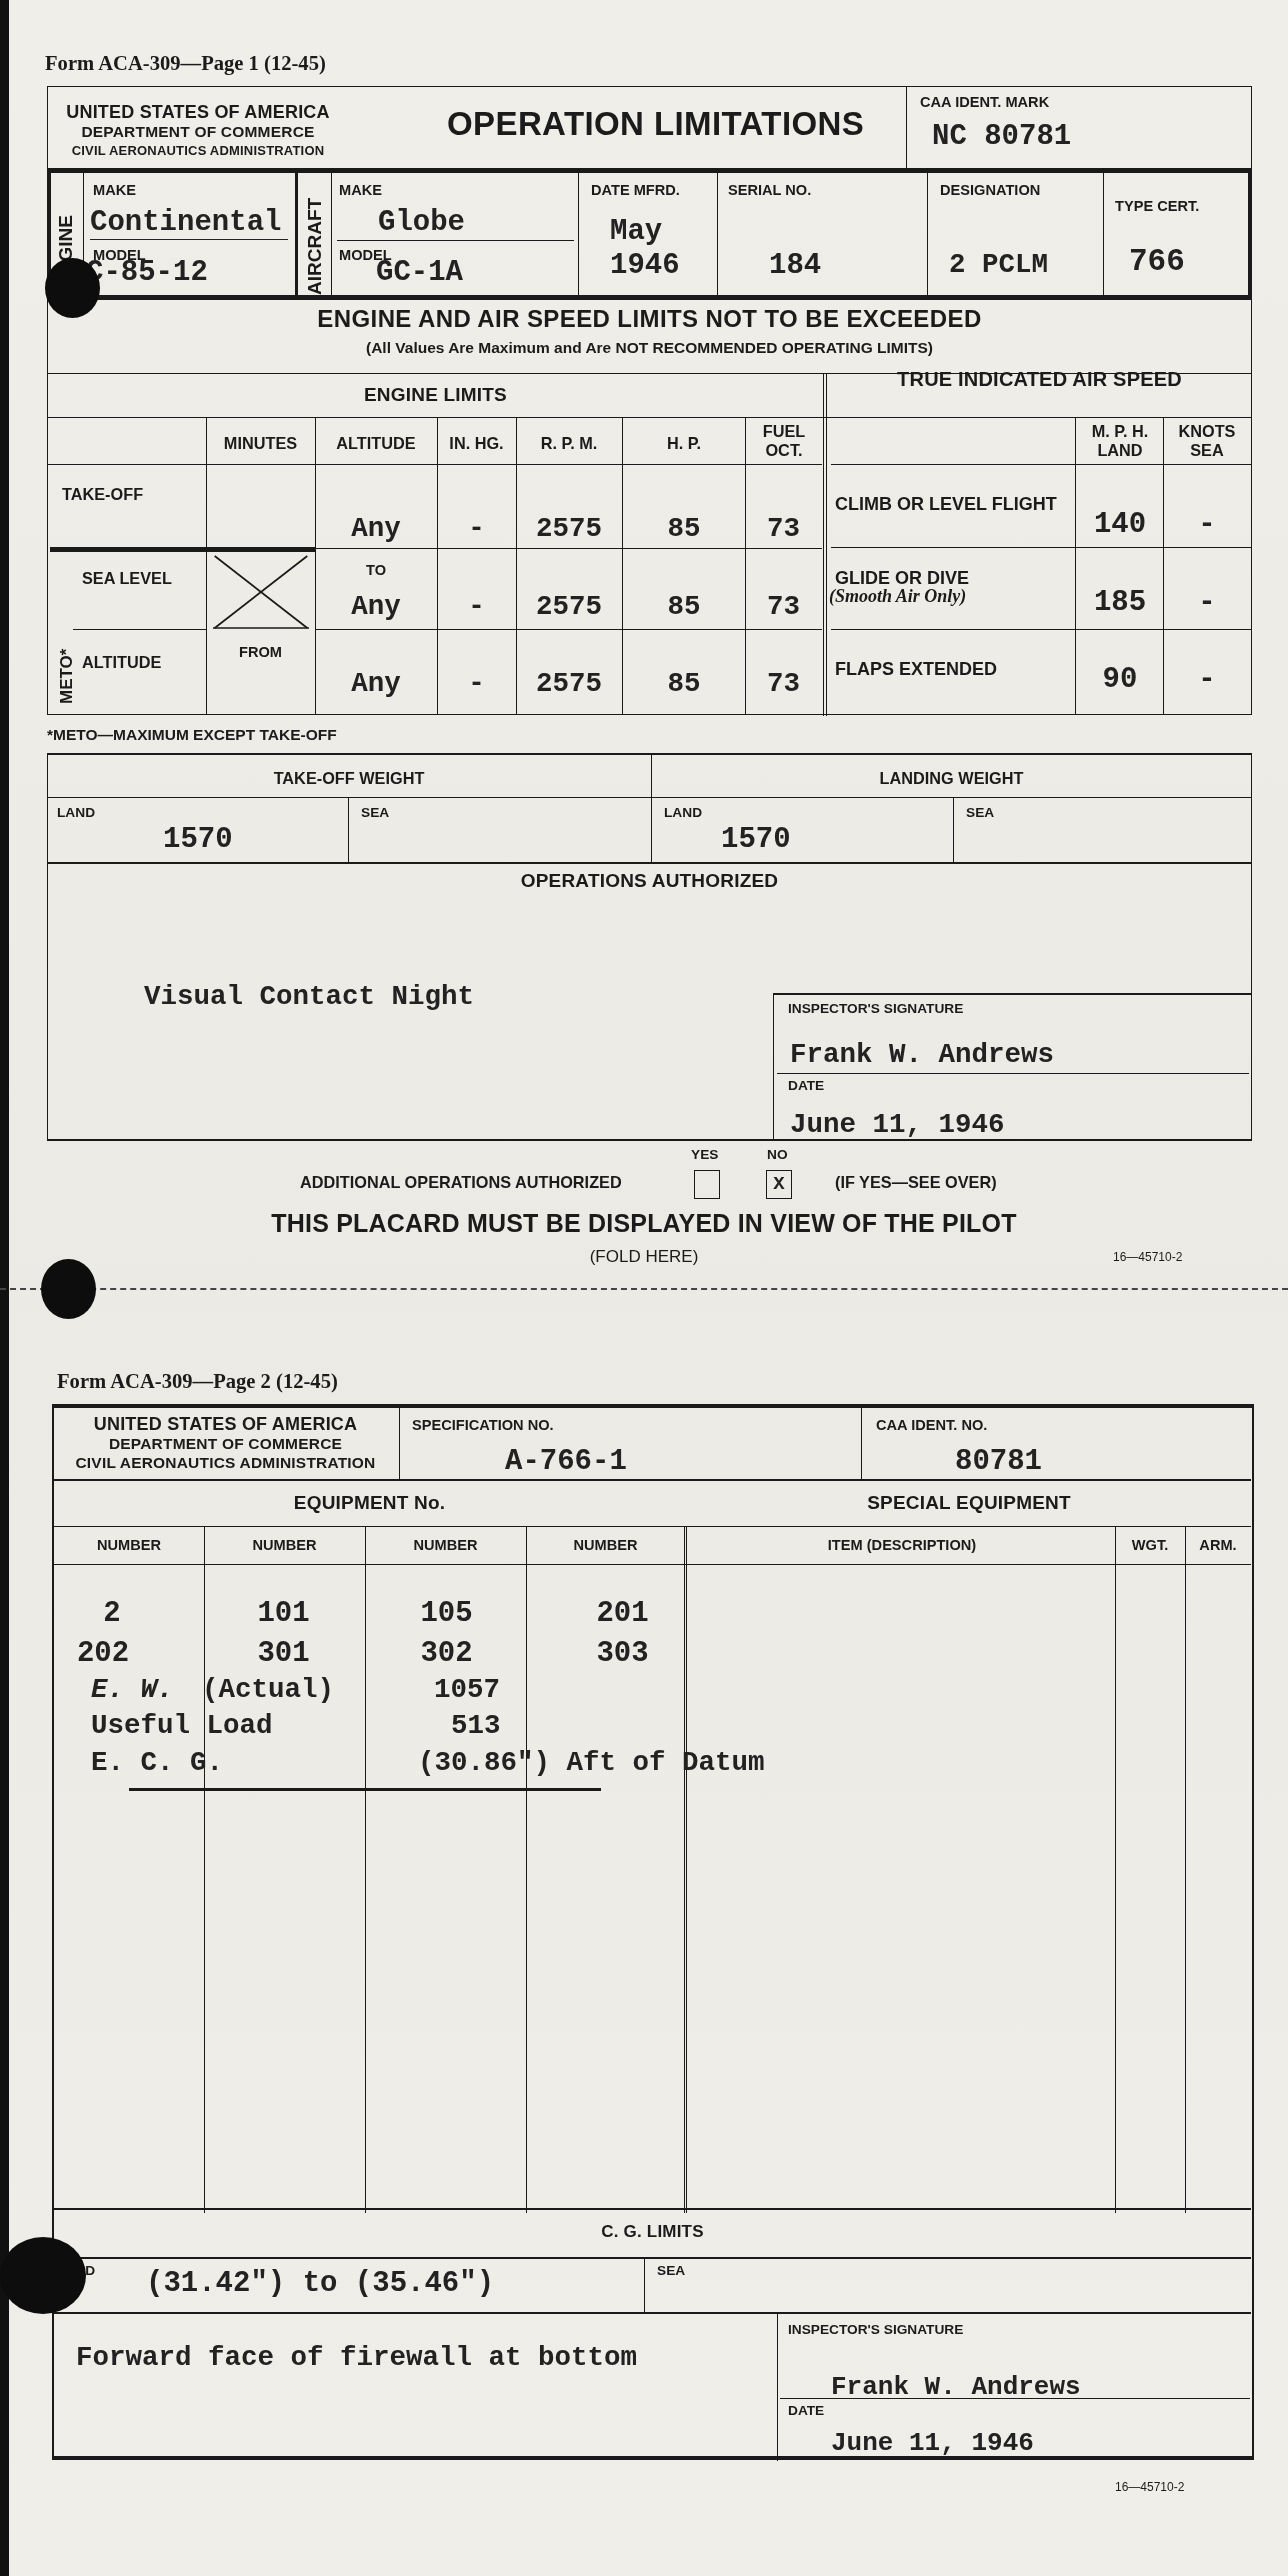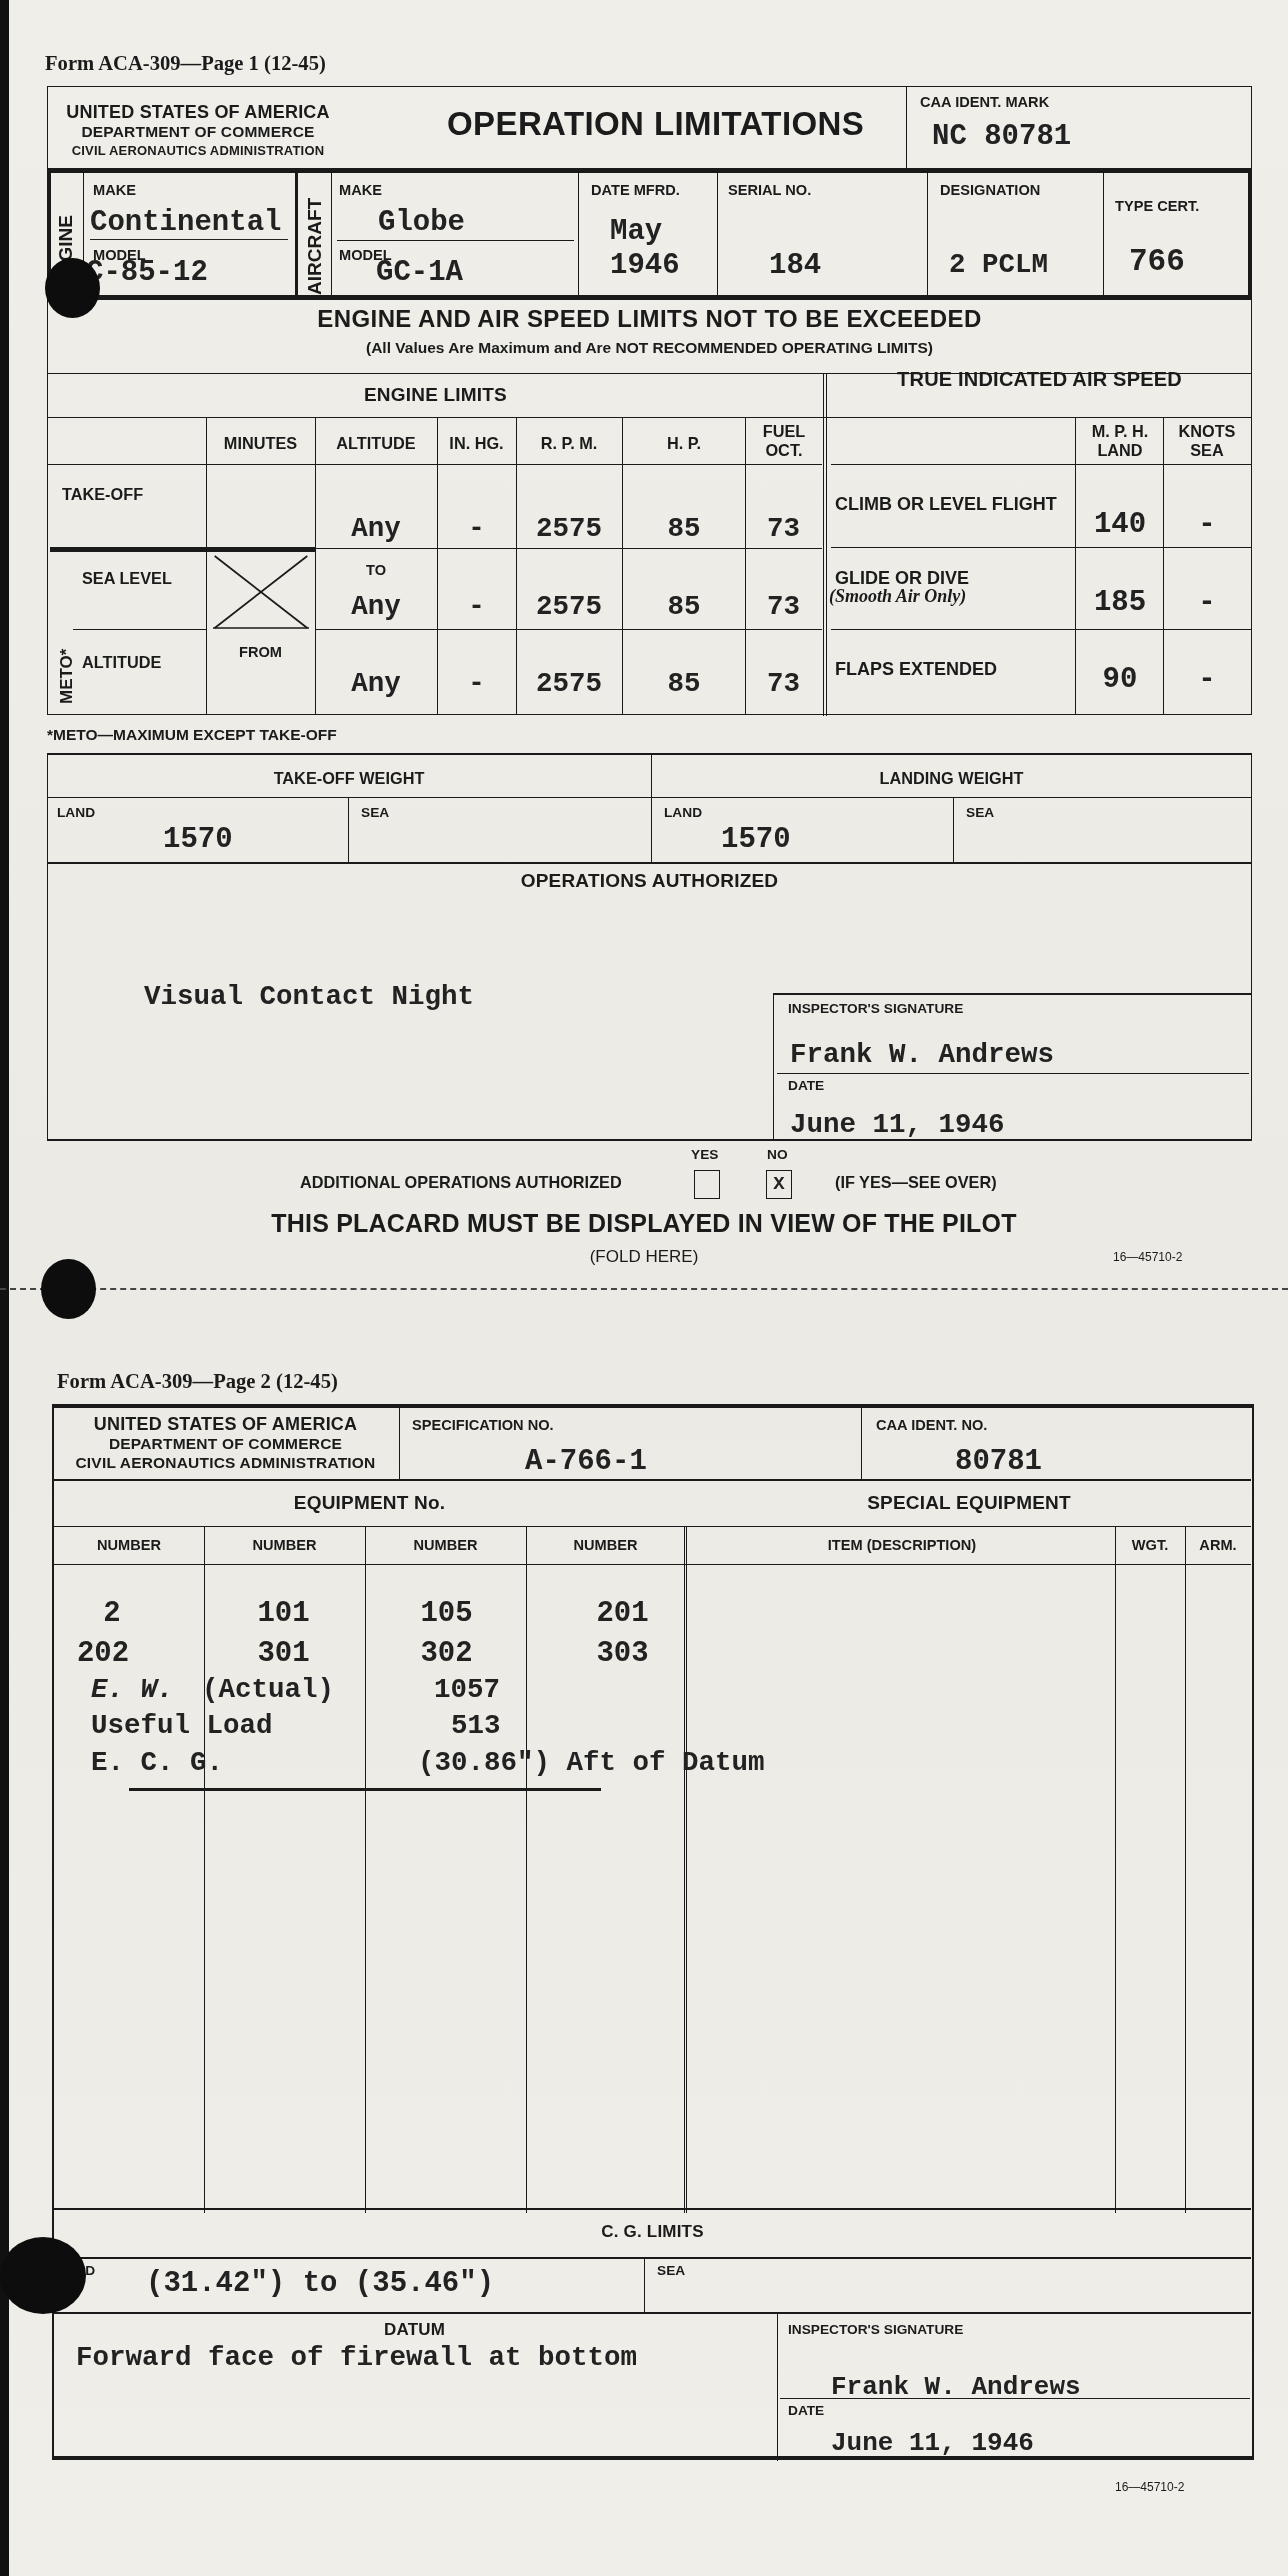--- a/index.html
+++ b/index.html
@@ -202,21 +202,21 @@
 
   <div class="abs b" style="left:52px; top:1404px; width:1202px; height:1056px; border-width:4.3px 2.6px 4.3px 2.6px;"></div>
 
   <div class="abs hdr center" style="left:54px; top:1415px; width:343px; line-height:19px;">
     <div style="font-size:18px;">UNITED STATES OF AMERICA</div>
     <div style="font-size:15.5px;">DEPARTMENT OF COMMERCE</div>
     <div style="font-size:15.5px;">CIVIL AERONAUTICS ADMINISTRATION</div>
   </div>
   <div class="vline" style="left:399px; top:1408px; height:73px;"></div>
   <div class="abs lbl" style="left:412px; top:1417px; font-size:14.6px;">SPECIFICATION NO.</div>
-  <div class="abs typed" style="left:505px; top:1445px; font-size:29px;margin-left:20px;">A-766-1</div>
+  <div class="abs typed" style="left:505px; top:1445px; font-size:29px;">A-766-1</div>
   <div class="vline" style="left:861px; top:1408px; height:73px;"></div>
   <div class="abs lbl" style="left:876px; top:1417px; font-size:14.6px;">CAA IDENT. NO.</div>
   <div class="abs typed" style="left:955px; top:1445px; font-size:29px;">80781</div>
   <div class="hthick" style="left:54px; top:1479px; width:1197px; border-top-width:2.6px;"></div>
 
   <div class="abs hdr center" style="left:54px; top:1492px; width:631px; font-size:19px; text-transform:none;">EQUIPMENT No.</div>
   <div class="abs hdr center" style="left:687px; top:1492px; width:564px; font-size:19px;">SPECIAL EQUIPMENT</div>
   <div class="hline" style="left:54px; top:1526px; width:1197px;"></div>
 
   <div class="vline" style="left:204px; top:1526px; height:687px;"></div>
@@ -255,21 +255,20 @@
 
   <div class="hthick" style="left:54px; top:2208px; width:1197px; border-top-width:2.6px;"></div>
   <div class="abs hdr center" style="left:54px; top:2222px; width:1197px; font-size:17px;">C. G. LIMITS</div>
   <div class="hline" style="left:54px; top:2257px; width:1197px; border-top-width:2.6px;"></div>
   <div class="vline" style="left:644px; top:2257px; height:56px;"></div>
   <div class="abs lbl" style="left:57px; top:2263px; font-size:13.7px;">LAND</div>
   <div class="abs typed" style="left:146px; top:2267px; font-size:29px;">(31.42") to (35.46")</div>
   <div class="abs lbl" style="left:657px; top:2263px; font-size:13.7px;">SEA</div>
   <div class="hline" style="left:54px; top:2312px; width:1197px; border-top-width:2.6px;"></div>
 
-  <div class="abs hdr center" style="left:54px; top:2320px; width:721px; font-size:17px;">DATUM</div>
   <div class="abs typed" style="left:76px; top:2342px; font-size:27.5px;">Forward face of firewall at bottom</div>
   <div class="vline" style="left:777px; top:2312px; height:149px;"></div>
   <div class="abs lbl" style="left:788px; top:2322px; font-size:13.7px;">INSPECTOR'S SIGNATURE</div>
   <div class="abs typed" style="left:831px; top:2372px; font-size:26px;">Frank W. Andrews</div>
   <div class="hline" style="left:780px; top:2398px; width:470px;"></div>
   <div class="abs lbl" style="left:788px; top:2403px; font-size:13.7px;">DATE</div>
   <div class="abs typed" style="left:831px; top:2428px; font-size:26px;">June 11, 1946</div>
 
   <div class="abs" style="left:1115px; top:2480px; font-size:12px;">16—45710-2</div>
 

